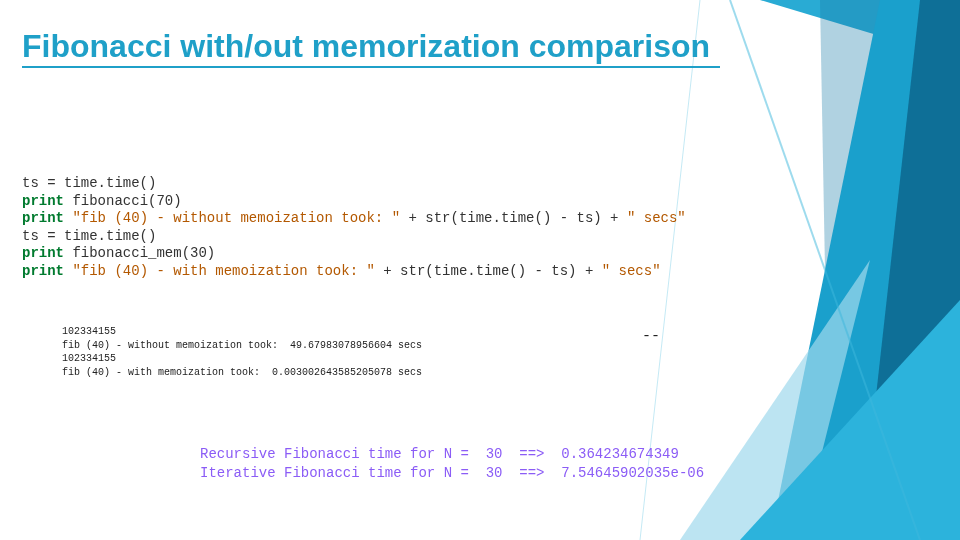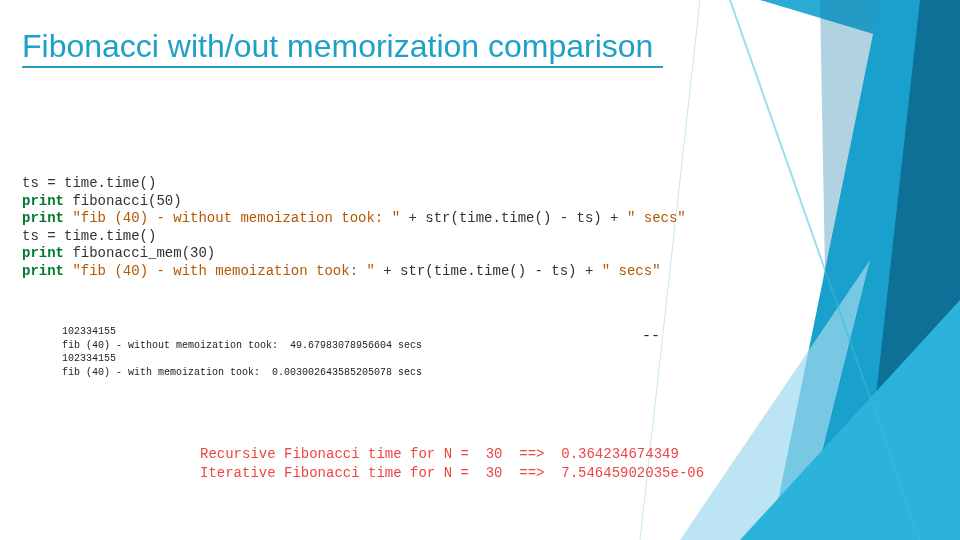--- a/index.html
+++ b/index.html
@@ -18,21 +18,21 @@
     width: 340px;
     height: 540px;
     z-index: 0;
   }
   .title {
     position: absolute;
     top: 28px;
     left: 22px;
     font-size: 32px;
     color: #1fa0c8;
-    font-weight: 400;
+    font-weight: 700;
     line-height: 1.18;
     z-index: 2;
   }
   .title::after {
     content: "";
     display: block;
     position: absolute;
     left: 0;
     right: -10px;
     top: 38px;
@@ -72,21 +72,21 @@
     color: #222;
     z-index: 2;
   }
   .timing-block {
     position: absolute;
     top: 445px;
     left: 200px;
     font-family: "Courier New", monospace;
     font-size: 14px;
     line-height: 1.35;
-    color: #ef4444;
+    color: #8b5cf6;
     white-space: pre;
     z-index: 2;
   }
 </style>
 </head>
 <body>
 
 <svg class="deco" viewBox="0 0 340 540" preserveAspectRatio="none">
   <polygon points="140,0 340,0 340,60" fill="#29abd4"></polygon>
   <polygon points="200,0 340,0 340,200 260,540 210,540" fill="#1c7fa8" opacity="0.35"></polygon>
@@ -96,21 +96,21 @@
   <polygon points="120,540 340,540 340,300" fill="#2cb3dc"></polygon>
   <line x1="110" y1="0" x2="300" y2="540" stroke="#3fb8dd" stroke-width="2" opacity="0.5"></line>
   <line x1="80" y1="0" x2="20" y2="540" stroke="#3fb8dd" stroke-width="1" opacity="0.3"></line>
 </svg>
 
 <h1 class="title">
   <span>Fibonacci with/out memorization comparison</span>
 </h1>
 
 <div class="code-block"><span>ts = time.time()</span>
-<span class="kw">print</span><span> fibonacci(50)</span>
+<span class="kw">print</span><span> fibonacci(70)</span>
 <span class="kw">print</span><span class="str"> "fib (40) - without memoization took: "</span><span> + str(time.time() - ts) + </span><span class="str">" secs"</span>
 <span>ts = time.time()</span>
 <span class="kw">print</span><span> fibonacci_mem(30)</span>
 <span class="kw">print</span><span class="str"> "fib (40) - with memoization took: "</span><span> + str(time.time() - ts) + </span><span class="str">" secs"</span></div>
 
 <div class="dash">--</div>
 
 <div class="output-block"><span>102334155</span>
 <span>fib (40) - without memoization took:  49.67983078956604 secs</span>
 <span>102334155</span>

